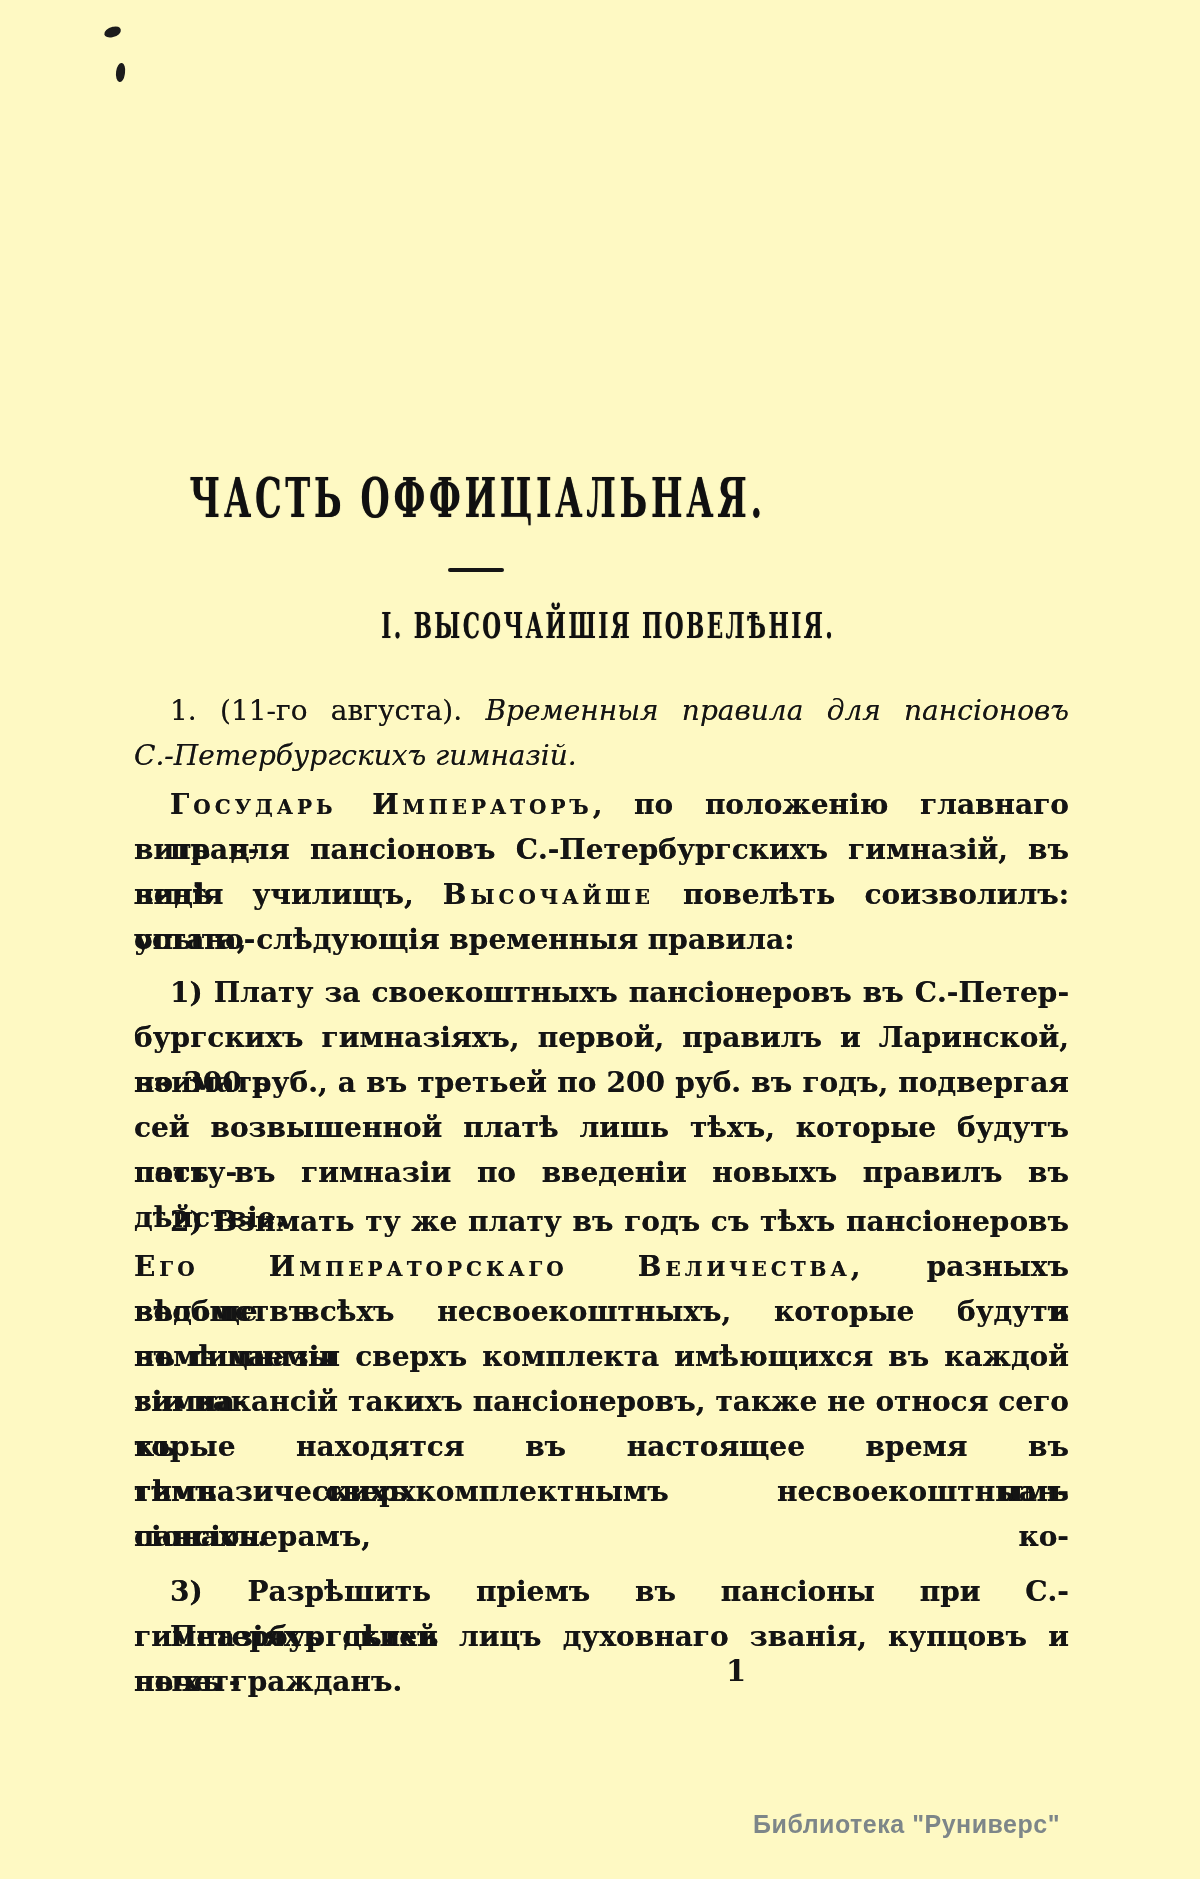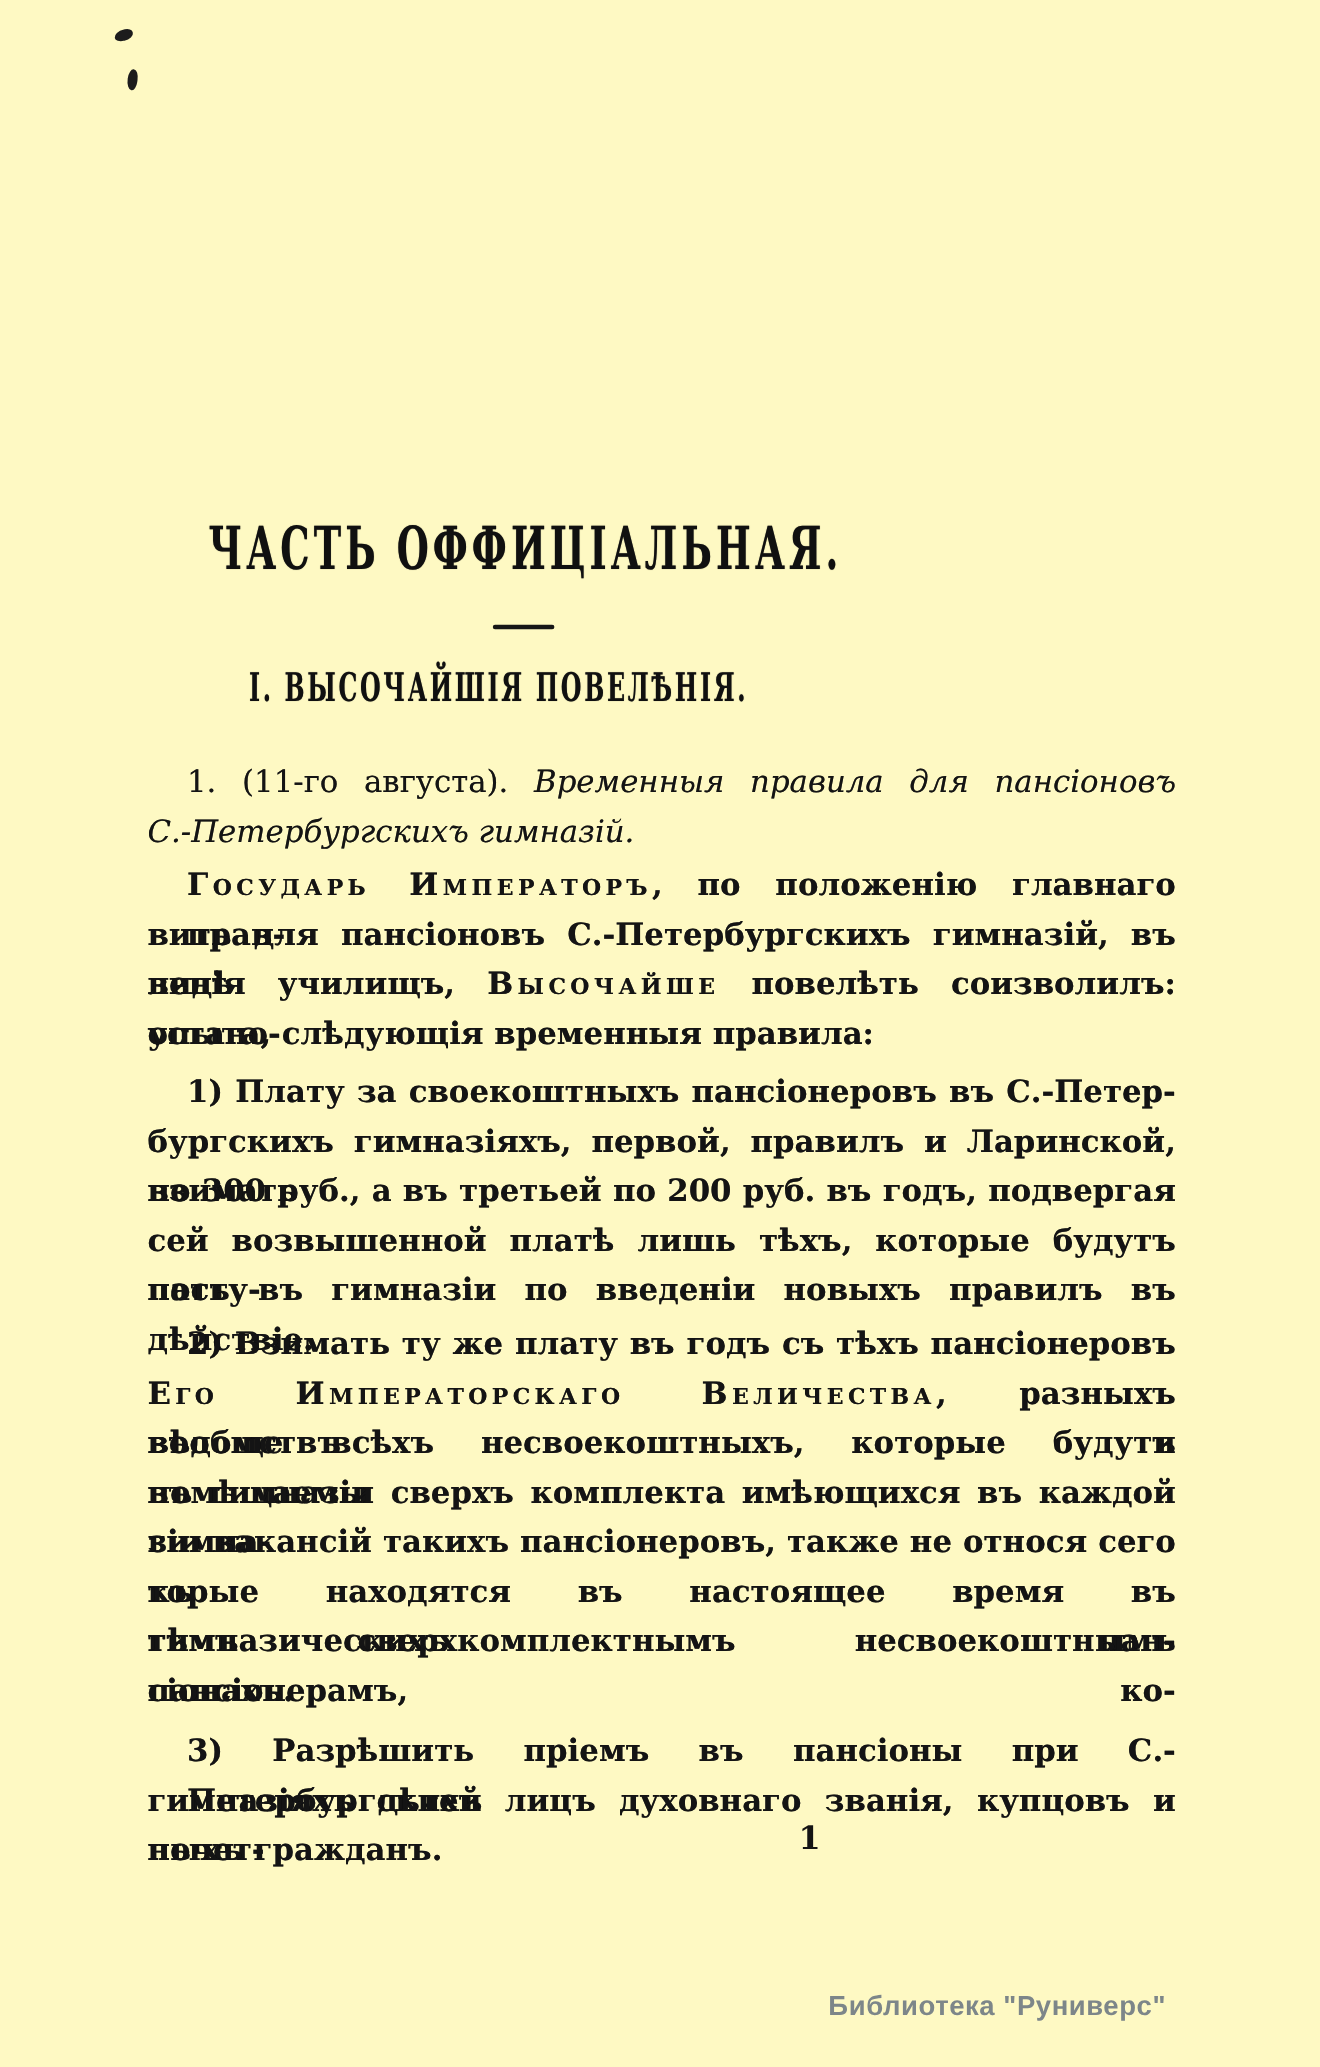--- a/index.html
+++ b/index.html
@@ -23,21 +23,21 @@
   .title-wrap .t{
     display:inline-block;
     font-size:54px;font-weight:700;letter-spacing:6px;color:#101010;
     transform:translateX(-112px) scaleX(0.62);
     white-space:nowrap;
     text-shadow:0 0 1px rgba(0,0,0,.55);
   }
   .rule{position:absolute;left:448px;top:568px;width:56px;height:4px;background:#161616;border-radius:2px;}
 
   
-  .heading-wrap{position:absolute;left:138px;top:604px;width:935px;text-align:left;}
+  .heading-wrap{position:absolute;left:114px;top:604px;width:935px;text-align:right;}
   .heading-wrap .h{
     display:inline-block;
     font-size:36px;font-weight:700;letter-spacing:4px;color:#101010;
     transform:translateX(-63px) scaleX(0.60);
     white-space:nowrap;
     text-shadow:0 0 1px rgba(0,0,0,.55);
   }
 
   
   .column{

